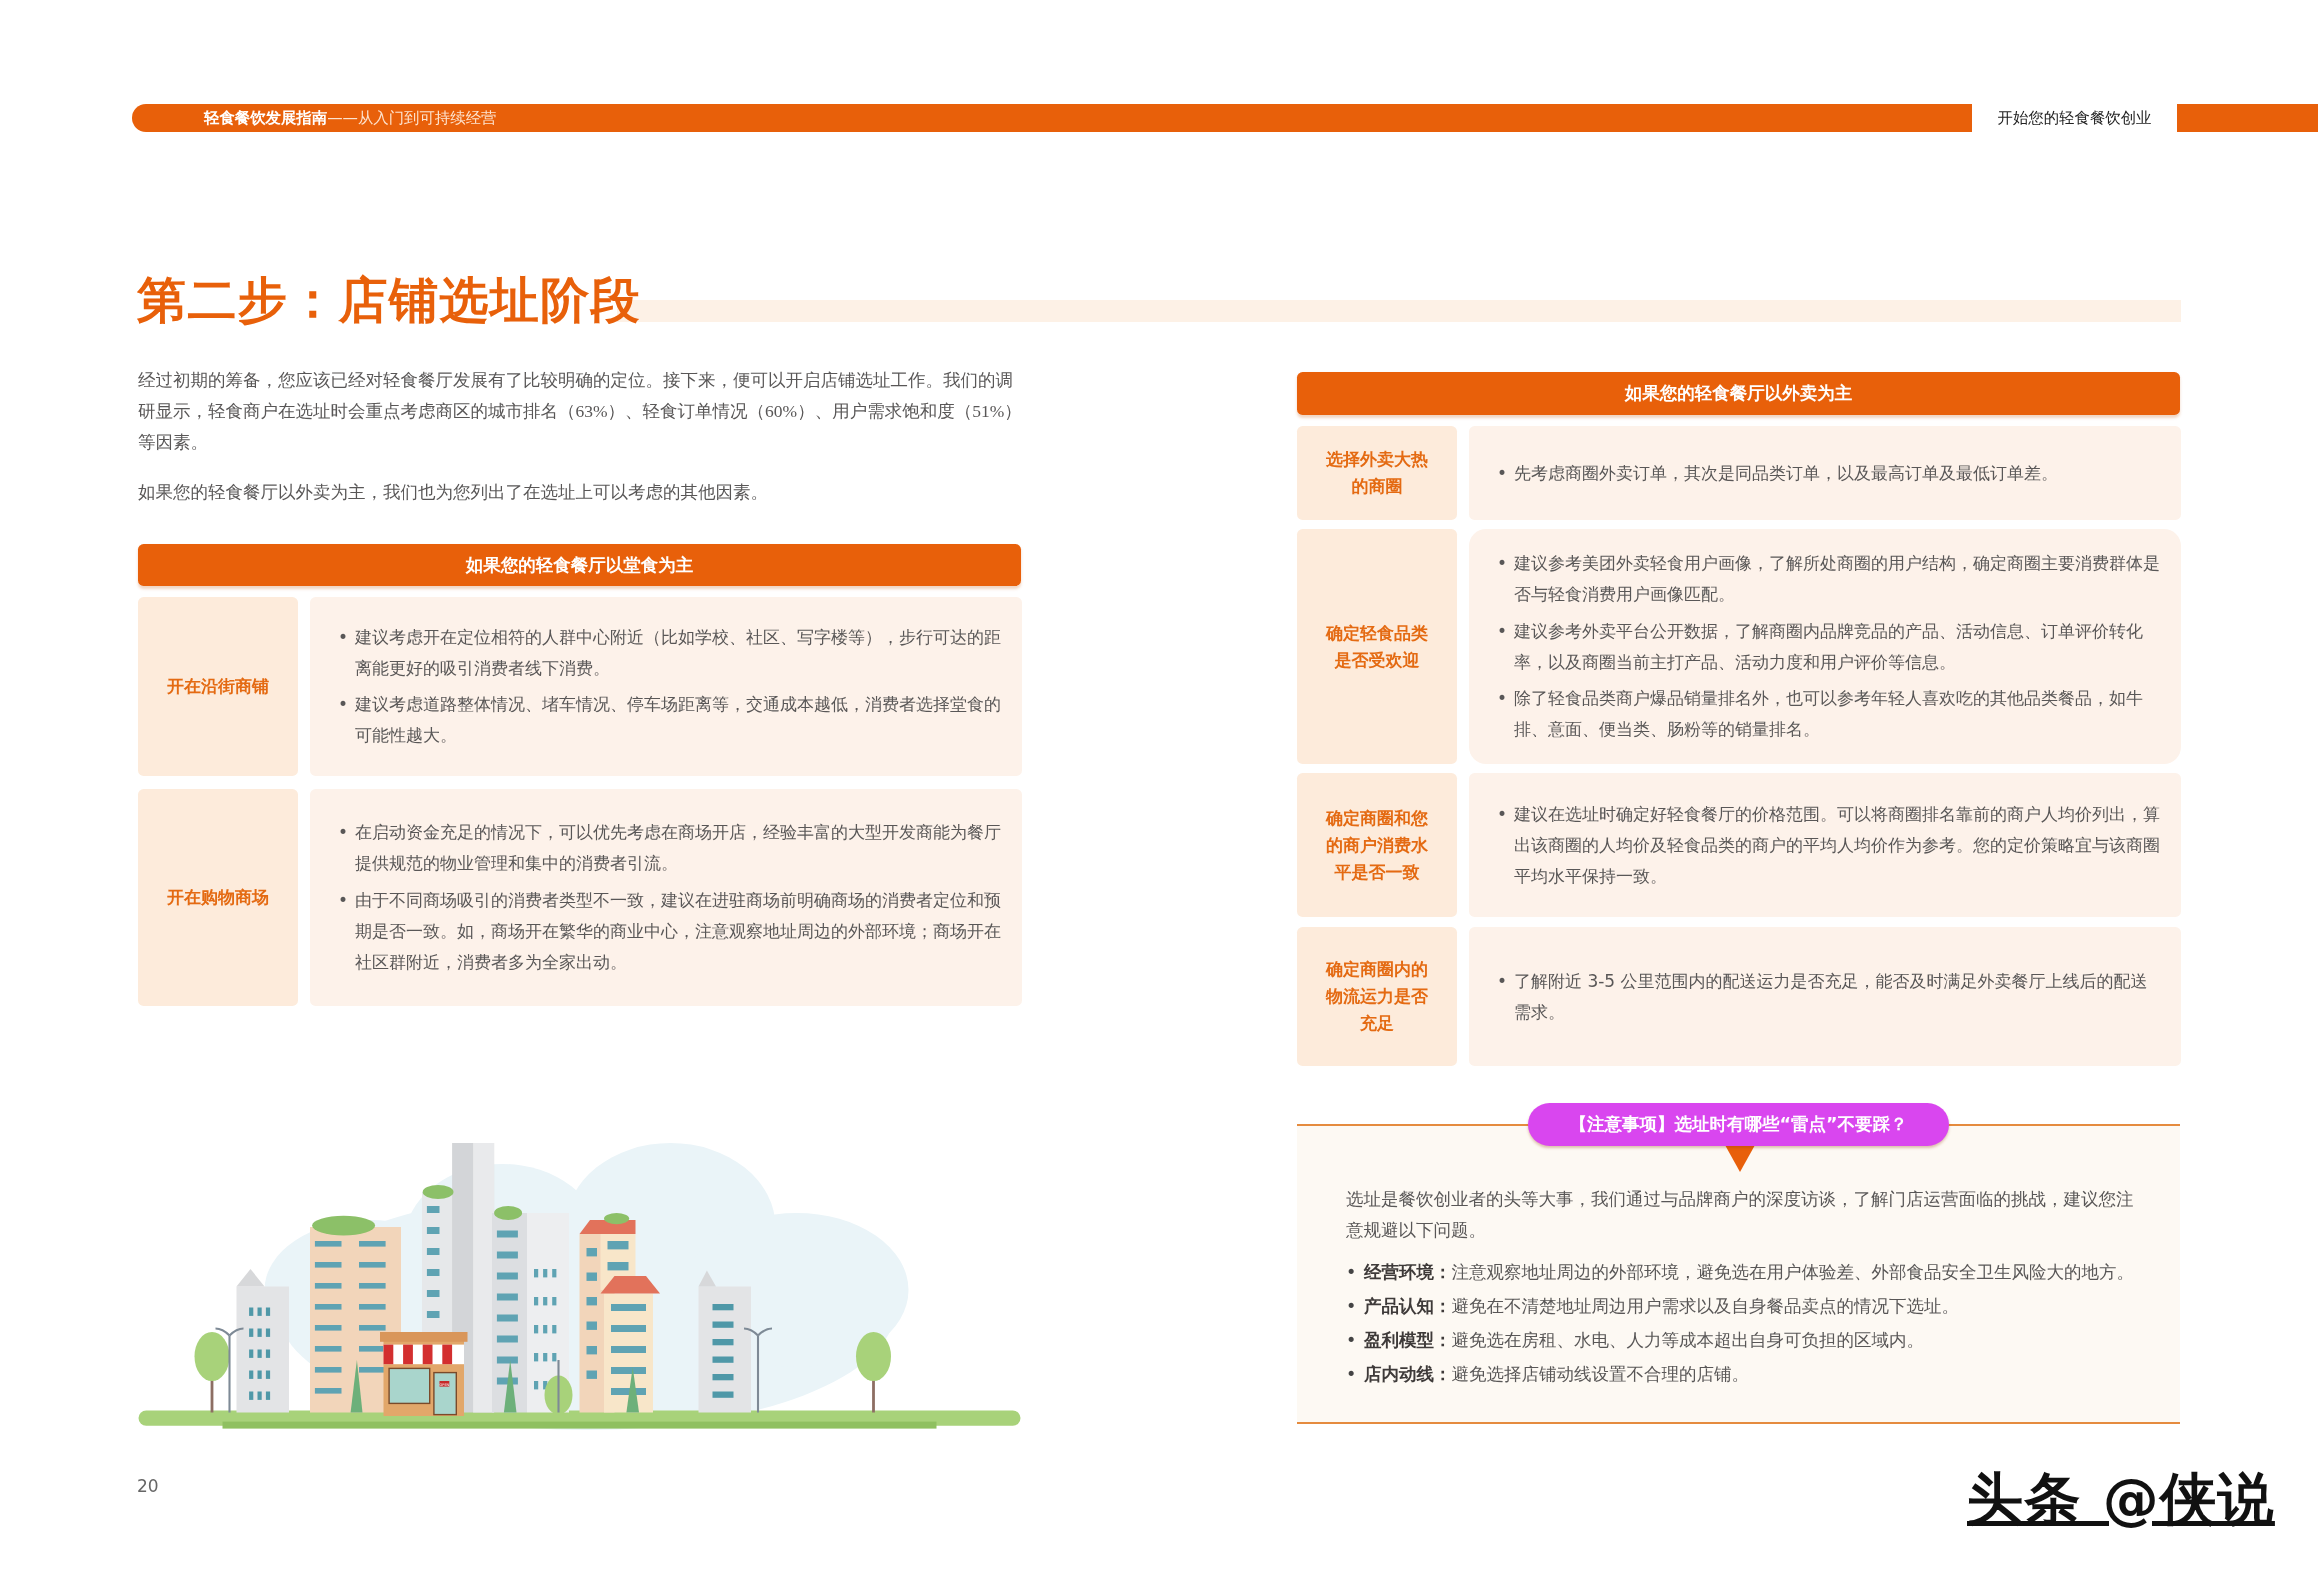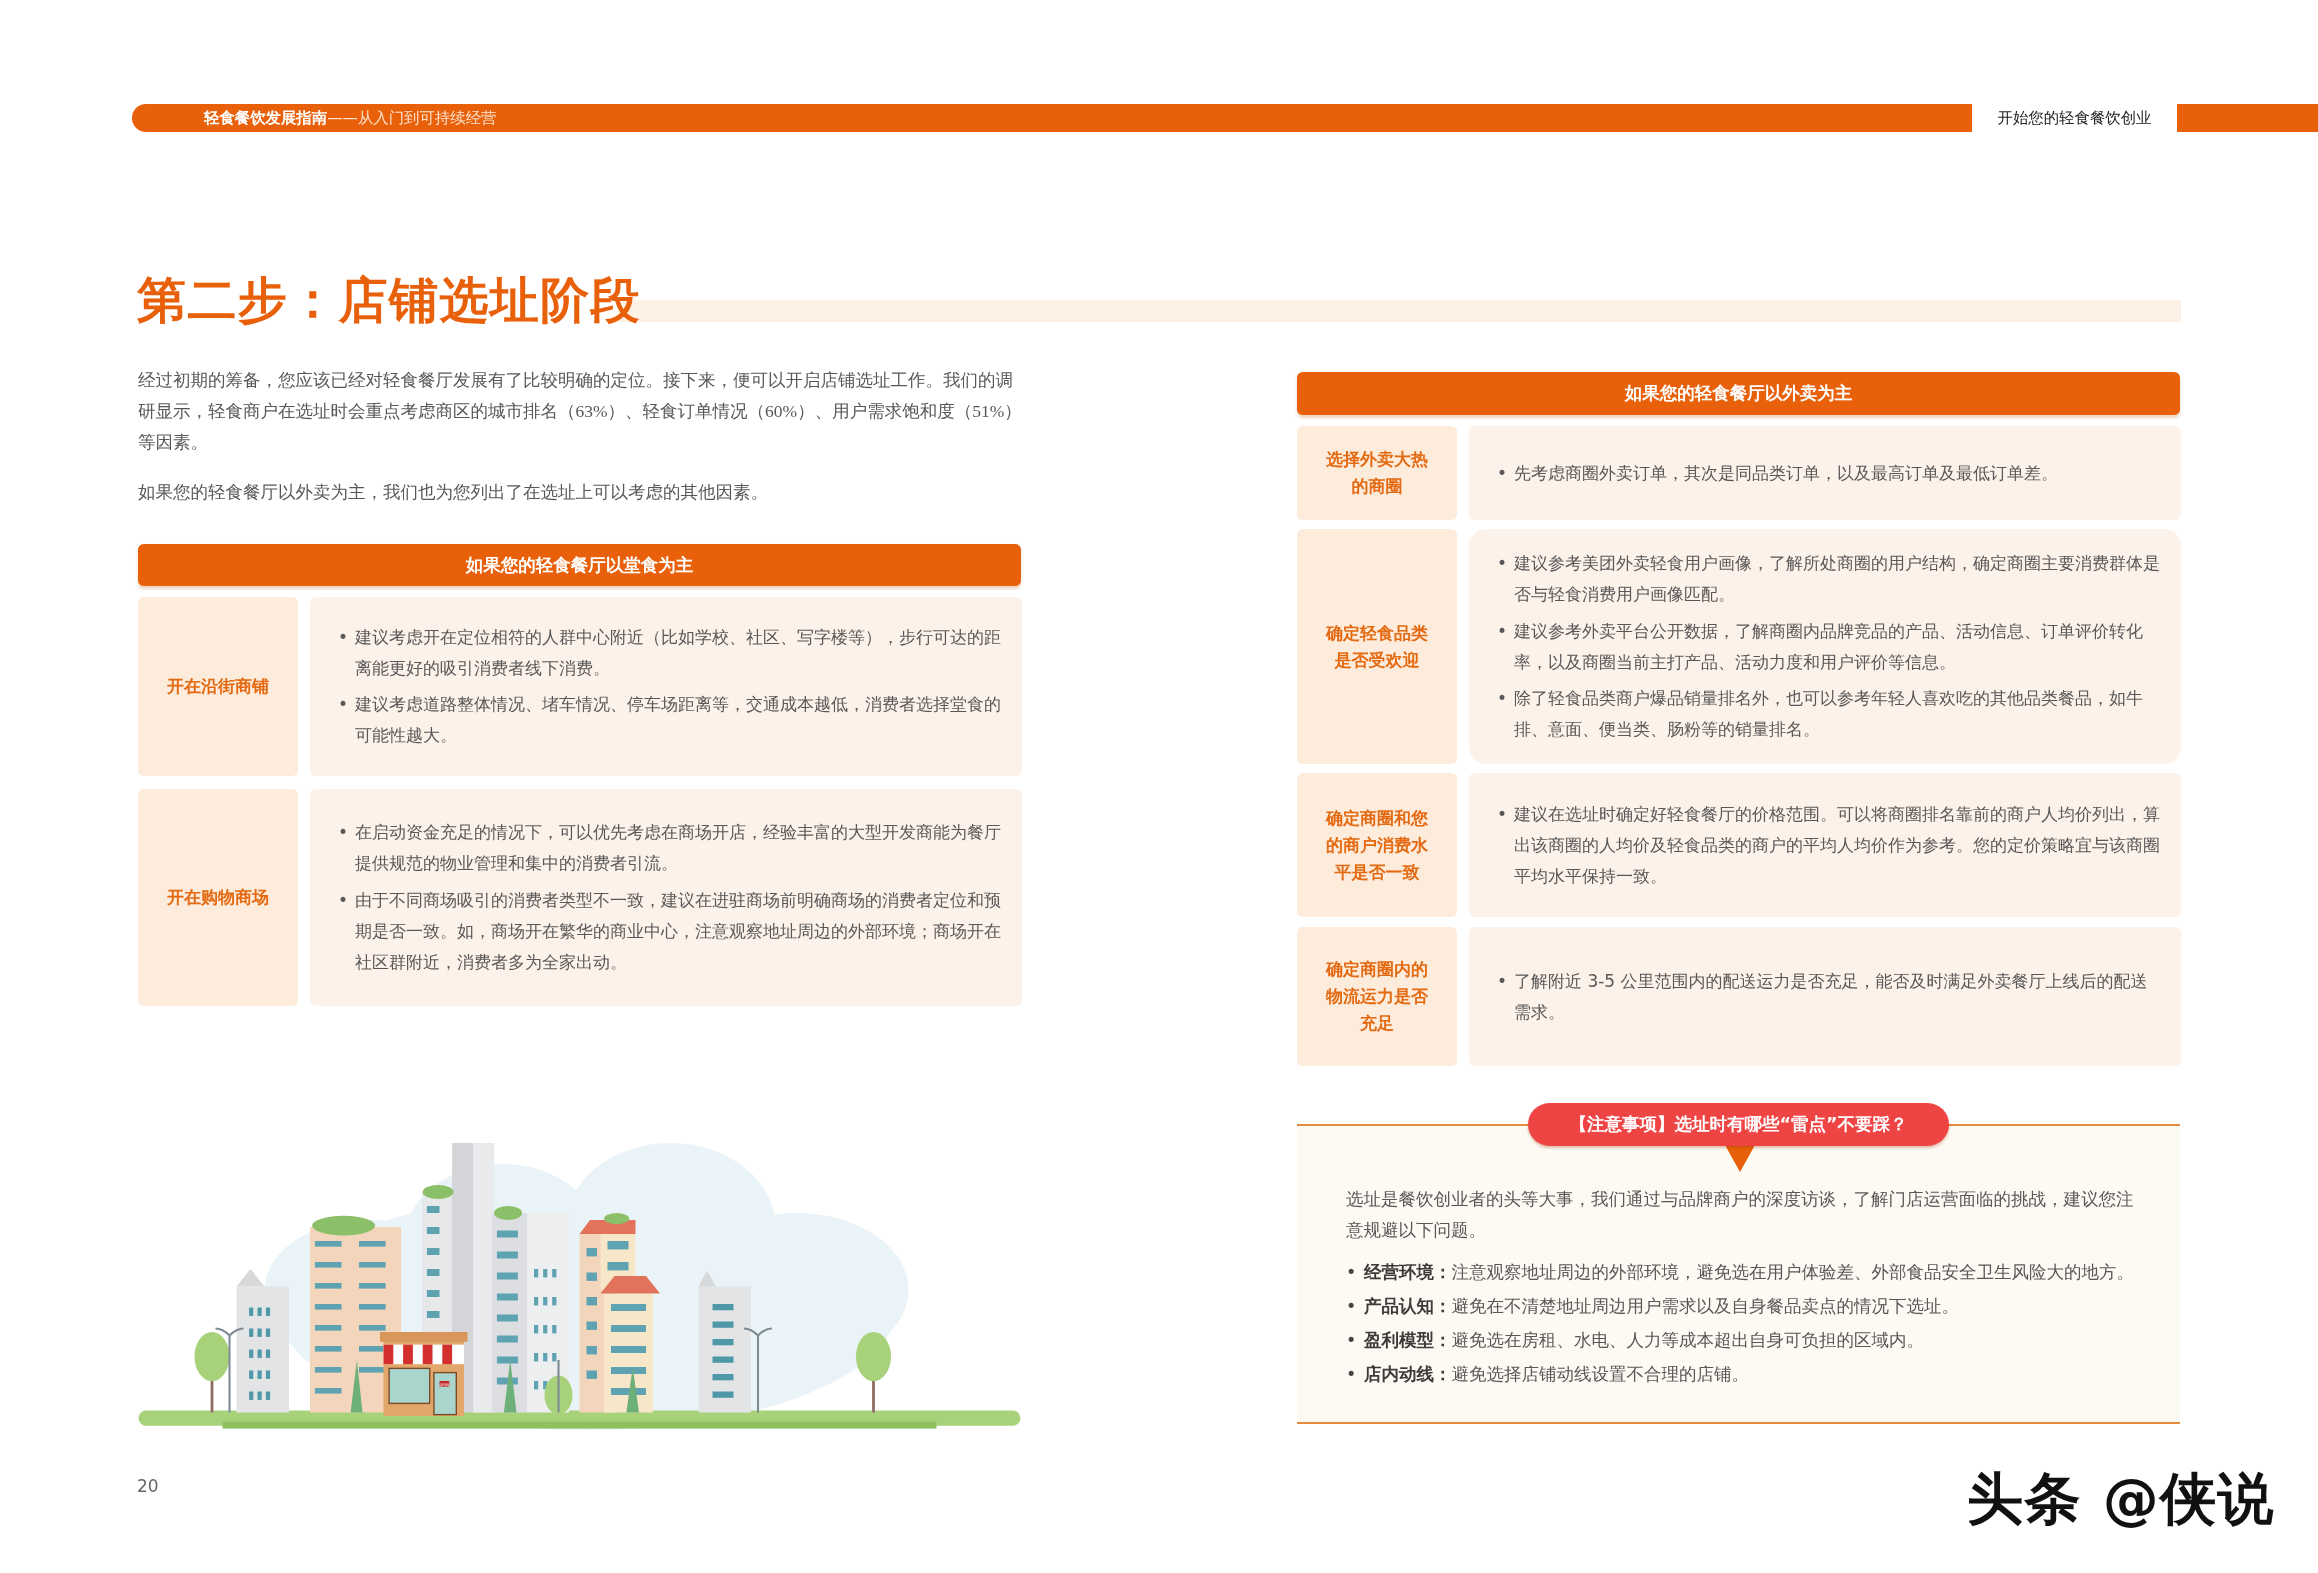--- a/index.html
+++ b/index.html
@@ -28,30 +28,30 @@
   .sec-bar { position:absolute; background:#E8600A; color:#fff; font-weight:bold; font-size:17.5px; text-align:center; border-radius:5.6px; box-shadow:0 2.1px 2.8px rgba(200,90,20,0.25); }
 
   .cell-label { position:absolute; background:#FDEBDB; border-radius:5.6px; display:flex; align-items:center; justify-content:center; text-align:center; color:#E46A12; font-weight:bold; font-size:17px; line-height:27px; padding:0 21px; box-sizing:border-box; }
   .cell-body { position:absolute; background:#FDF2EA; border-radius:5.6px; display:flex; flex-direction:column; justify-content:center; box-sizing:border-box; padding:0 21px 0 28px; }
   .bullet { position:relative; padding-left:17px; font-size:17px; line-height:31px; color:#595757; margin:2.8px 0; }
   .bullet::before { content:"•"; position:absolute; left:0; top:0; color:#595757; }
 
   
   .notes-bg { position:absolute; left:1297px; top:1125px; width:883px; height:299px; background:#FDF9F3; }
   .notes-line { position:absolute; left:1297px; width:883px; height:2.1px; background:#E58B3E; }
-  .notes-pill { position:absolute; left:1528px; top:1103px; width:421px; height:43px; border-radius:22px; background:#ef4444; color:#fff; font-weight:bold; font-size:17.5px; line-height:43px; text-align:center; box-shadow:0 2.1px 2.8px rgba(150,60,10,0.3); }
+  .notes-pill { position:absolute; left:1528px; top:1103px; width:421px; height:43px; border-radius:22px; background:#d946ef; color:#fff; font-weight:bold; font-size:17.5px; line-height:43px; text-align:center; box-shadow:0 2.1px 2.8px rgba(150,60,10,0.3); }
   .notes-tip { position:absolute; left:1725px; top:1145px; width:0; height:0; border-left:15.4px solid transparent; border-right:15.4px solid transparent; border-top:27px solid #E8600A; }
   .notes-intro { position:absolute; left:1346px; top:1184px; width:799px; font-size:17.5px; line-height:31px; color:#595757; }
   .notes-list { position:absolute; left:1346px; top:1255px; width:813px; }
   .notes-item { position:relative; padding-left:18px; font-size:17.5px; line-height:34px; color:#595757; white-space:nowrap; }
   .notes-item::before { content:"•"; position:absolute; left:0; color:#444; }
   .notes-item b { color:#3e3a39; }
 
   .page-num { position:absolute; left:137px; top:1476px; font-size:17px; color:#666; }
-  .watermark { position:absolute; left:1967px; top:1462px; font-size:56px; font-weight:bold; color:#111; letter-spacing:1.4px; white-space:nowrap; }
+  .watermark { position:absolute; left:1967px; top:1462px; font-size:56px; font-weight:bold; color:#111; letter-spacing:1.4px; white-space:nowrap;text-decoration:underline; }
 
   .illus { position:absolute; left:138px; top:1136px; width:883px; height:294px; }
 </style>
 </head>
 <body>
 
 <div class="hdr-bar hdr-left">
   <div class="hdr-left-text"><b>轻食餐饮发展指南</b><span class="rest">——从入门到可持续经营</span></div>
 </div>
 <div class="hdr-center">开始您的轻食餐饮创业</div>

